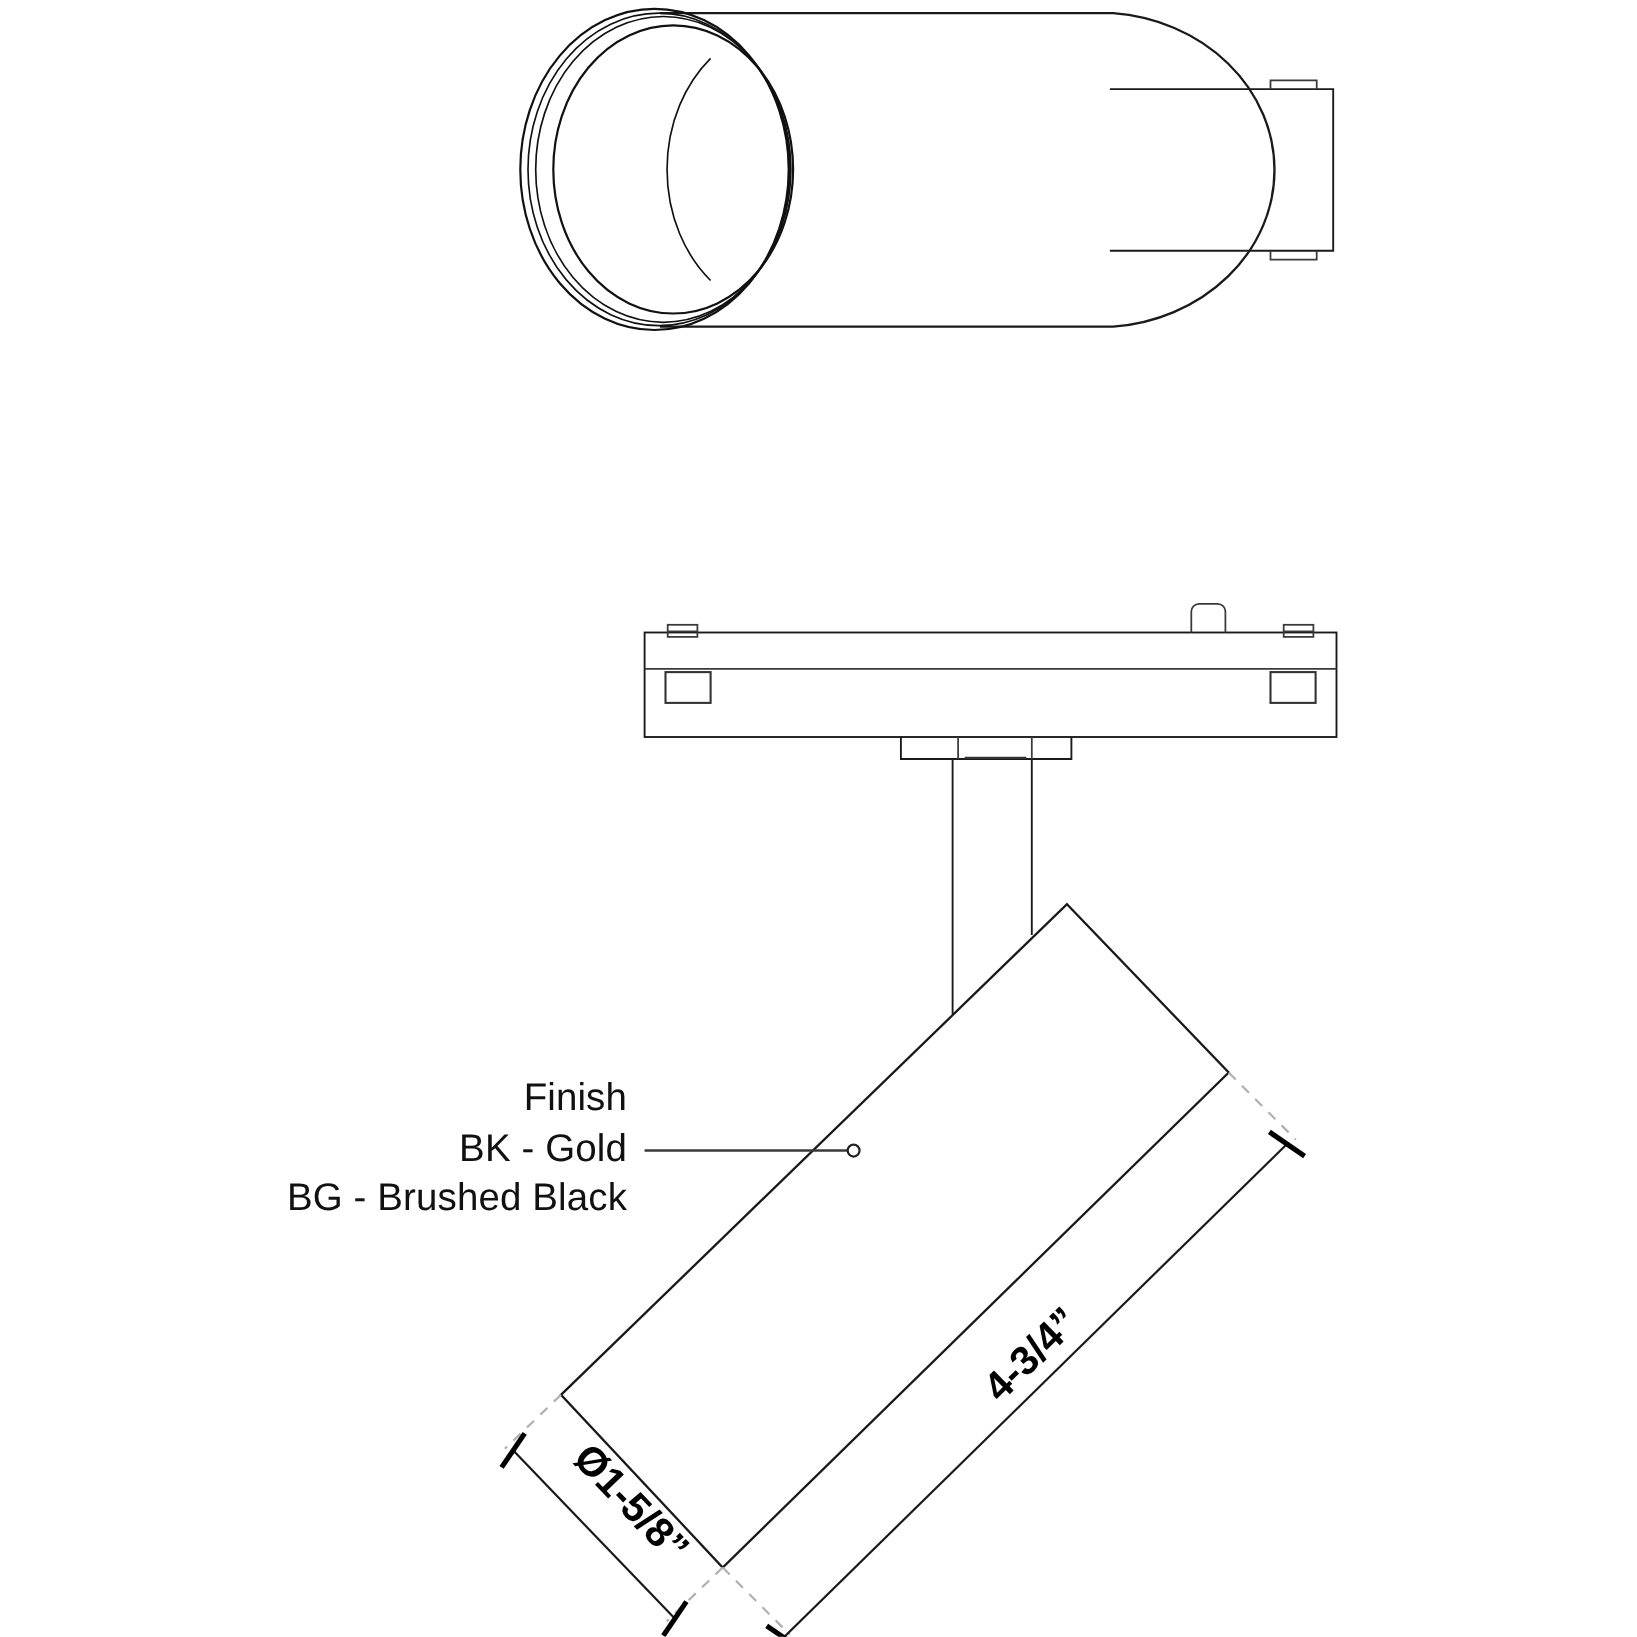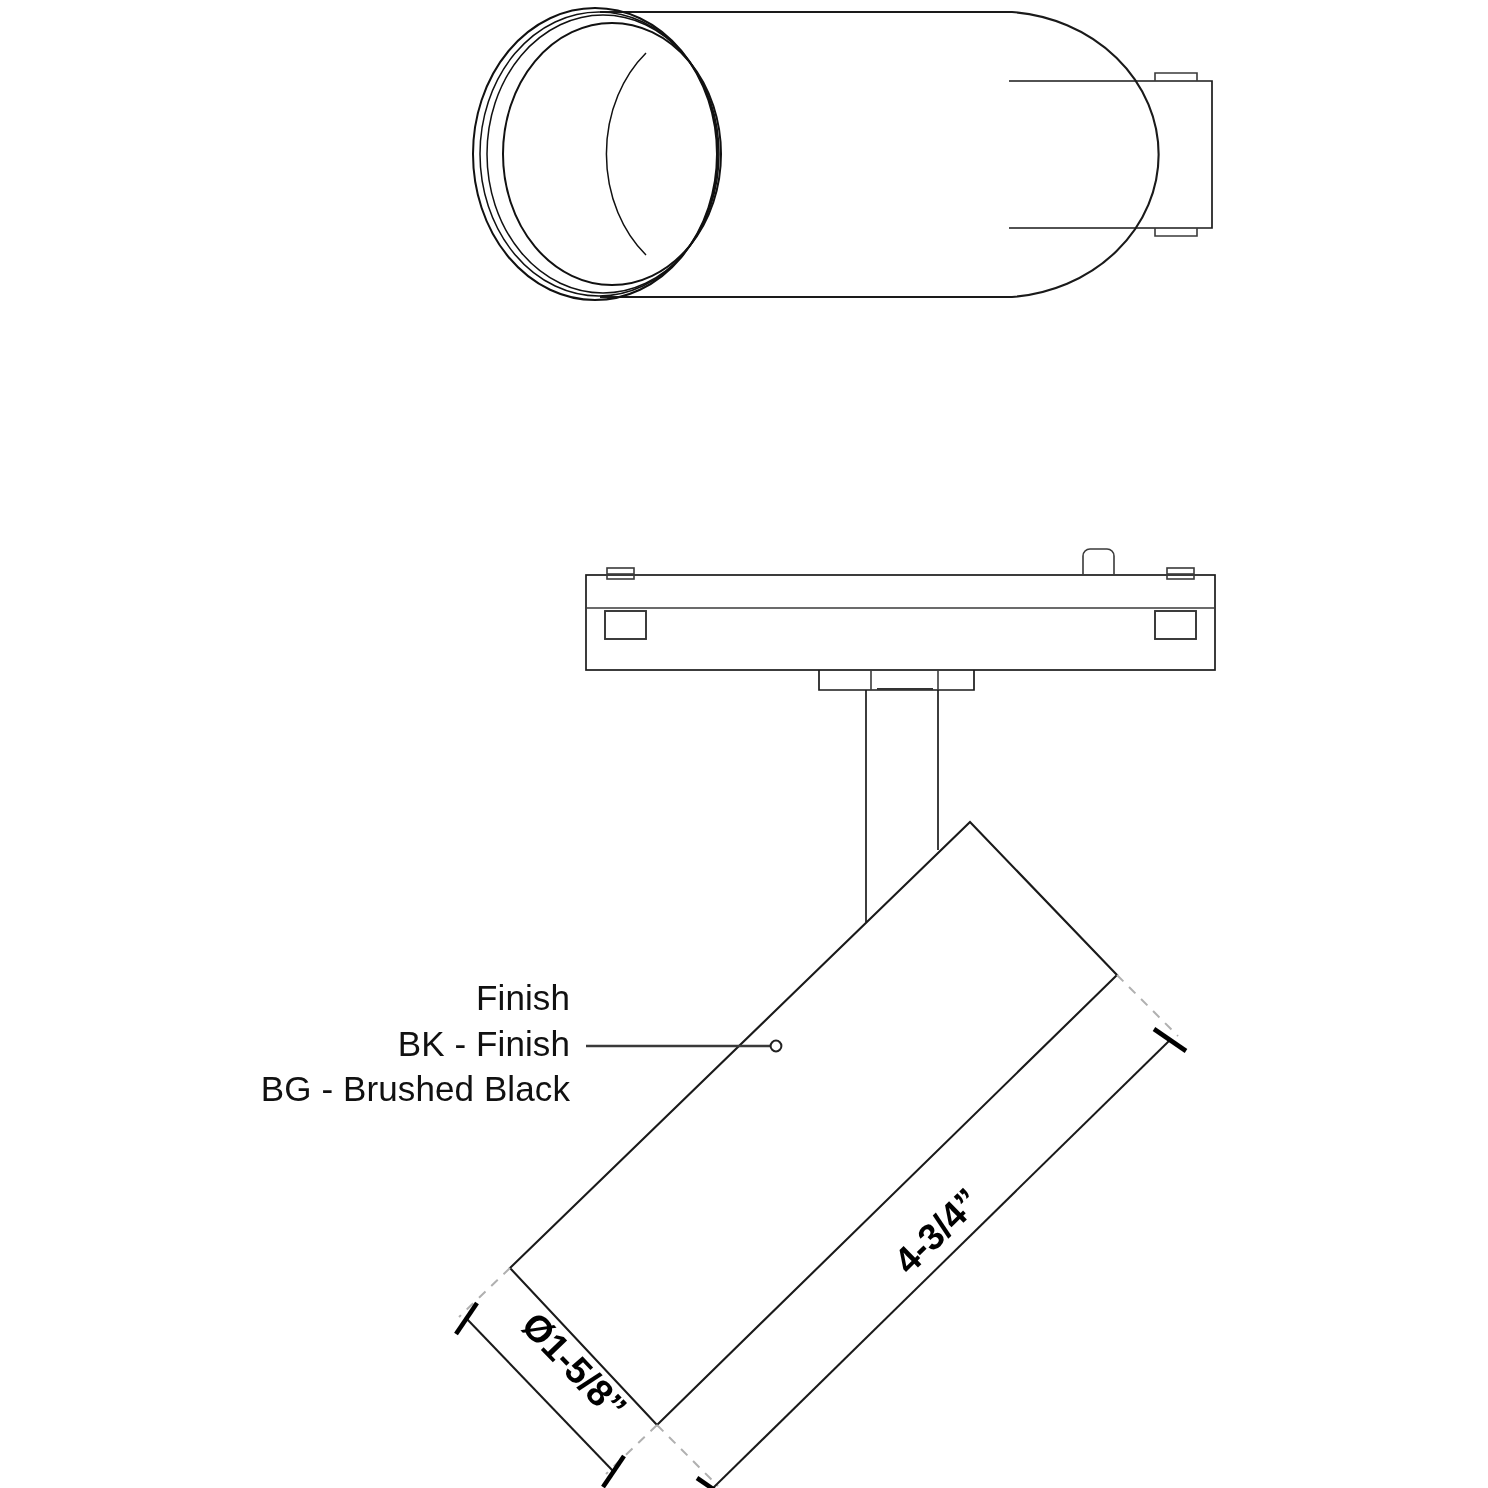--- a/index.html
+++ b/index.html
@@ -154,17 +154,17 @@
 
     <g>
       <line class="leader" x1="586" y1="1046" x2="772" y2="1046"></line>
       <circle class="leader-dot" cx="776" cy="1046" r="5.4"></circle>
     </g>
 
   </svg>
 
   <div class="annotation-block">
     <span class="ann-line">Finish</span>
-    <span class="ann-line">BK - Finish</span>
+    <span class="ann-line">BK - Gold</span>
     <span class="ann-line">BG - Brushed Black</span>
   </div>
 
 </div>
 
 </body></html>

